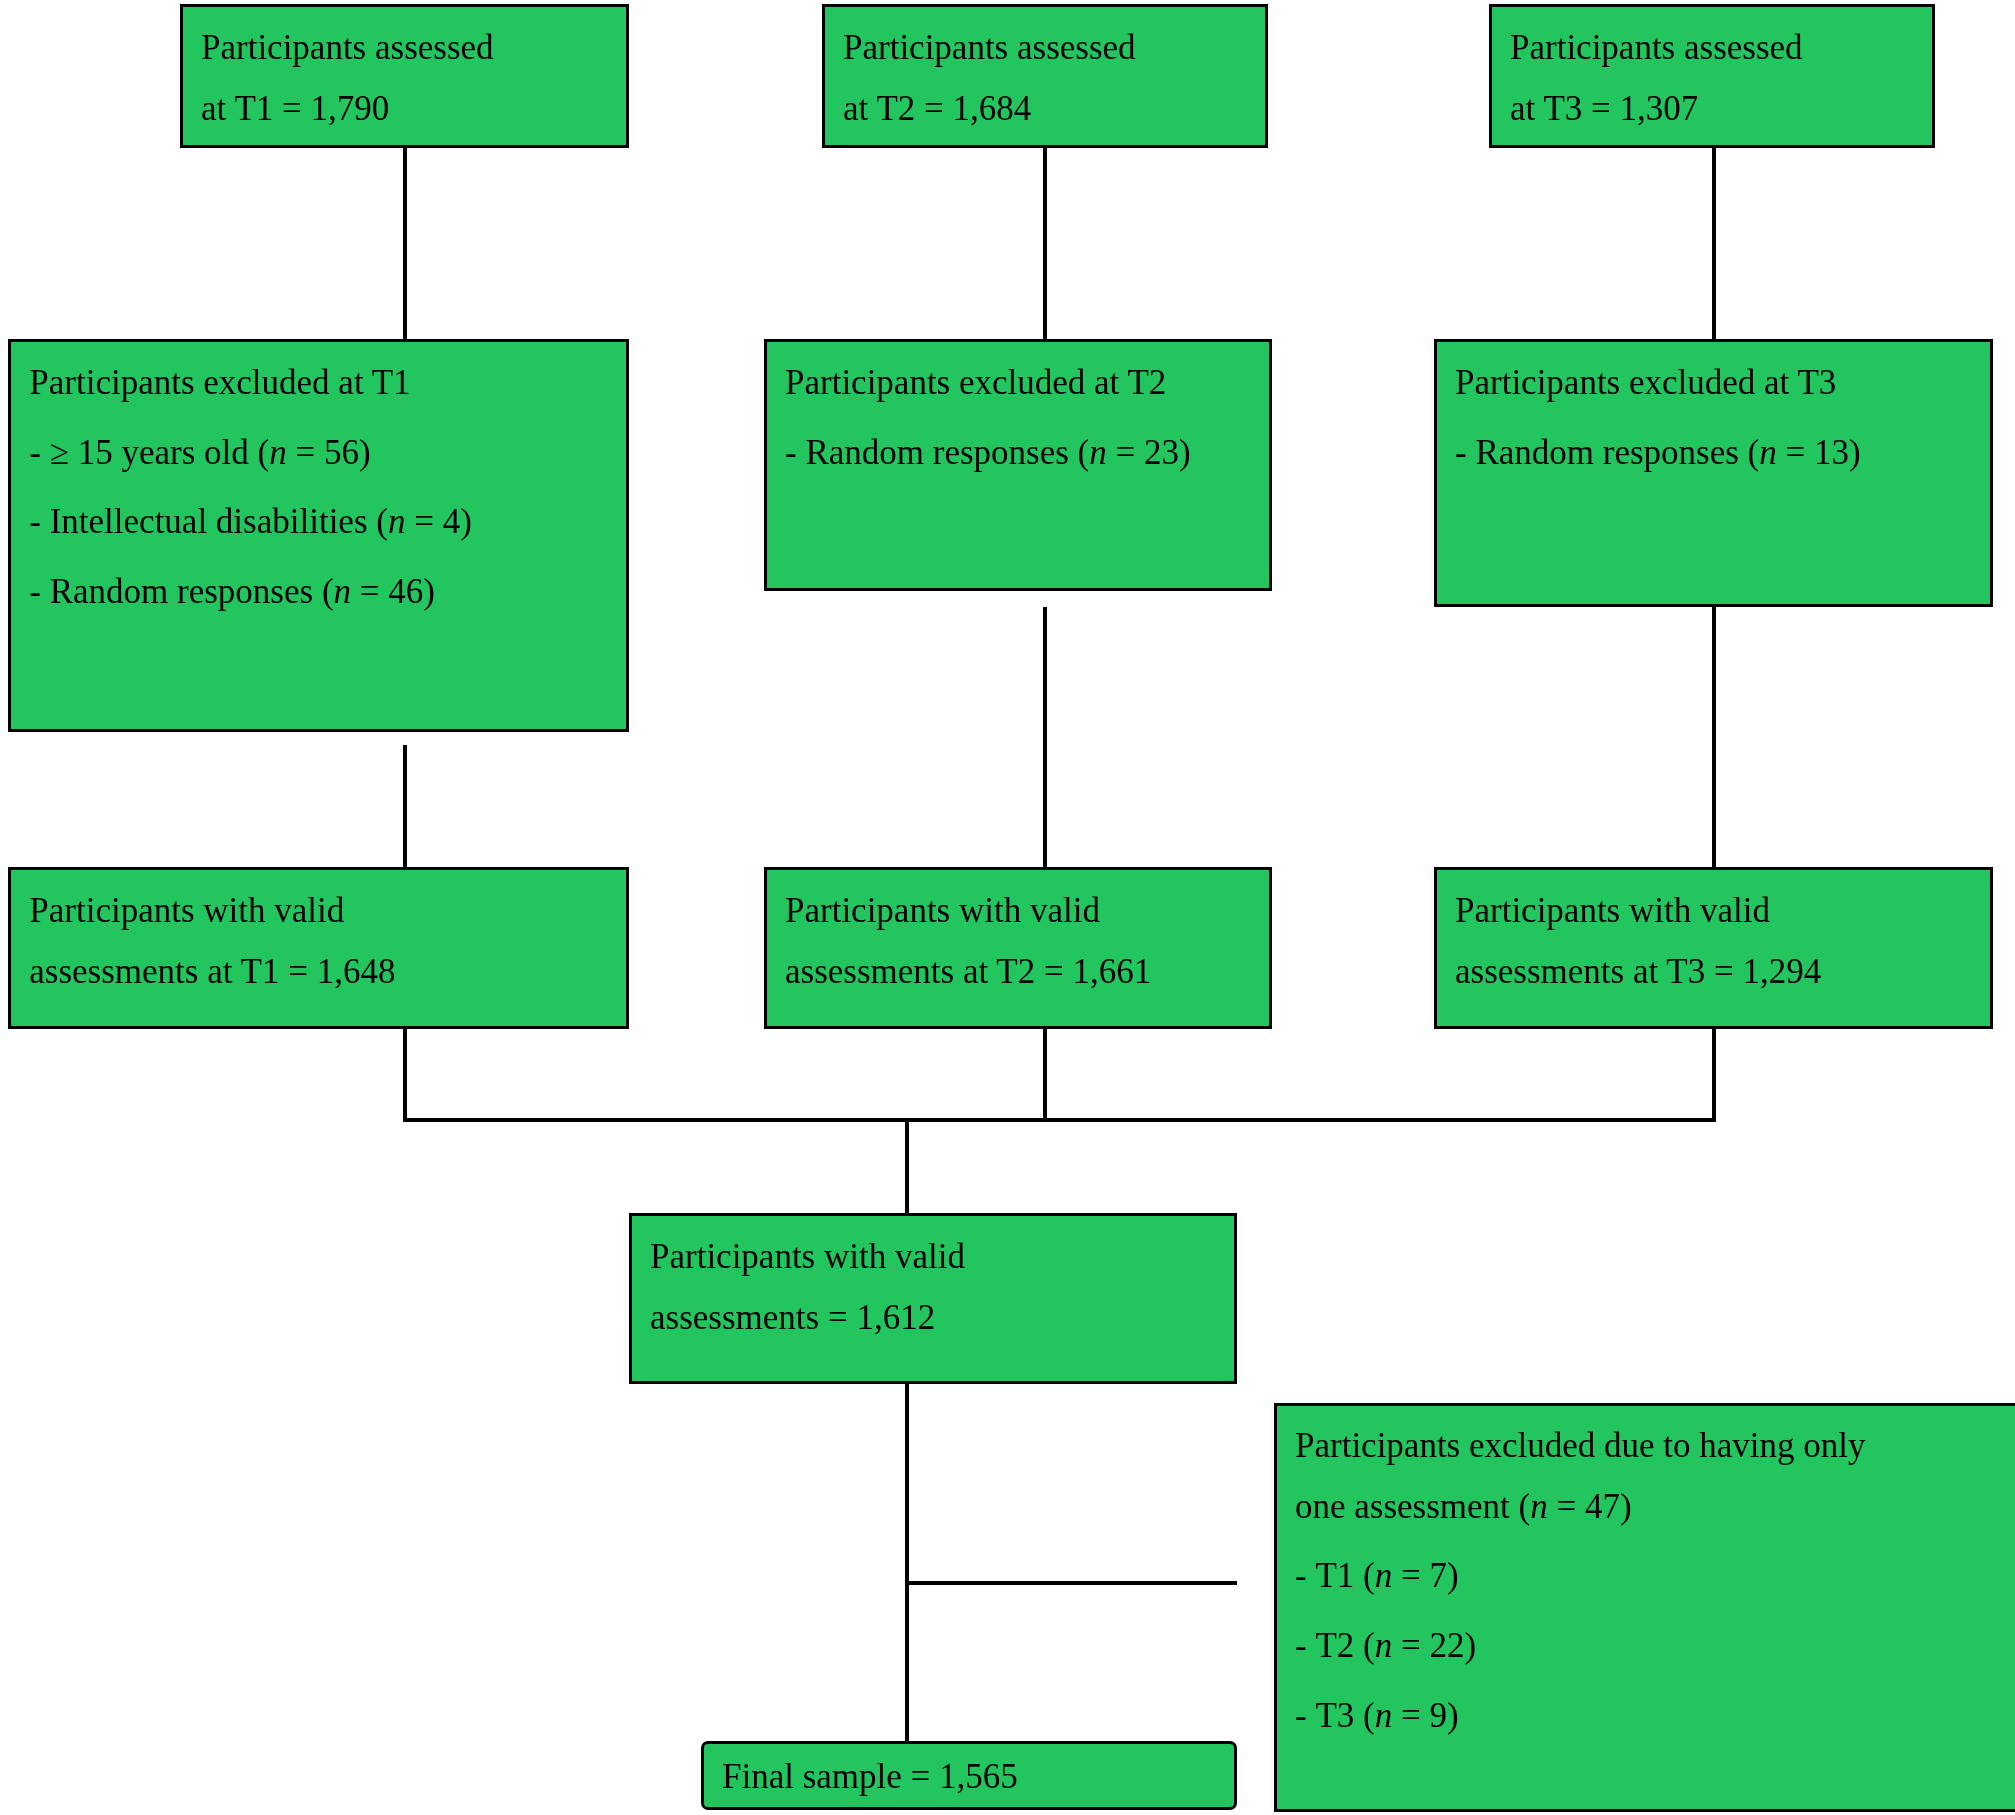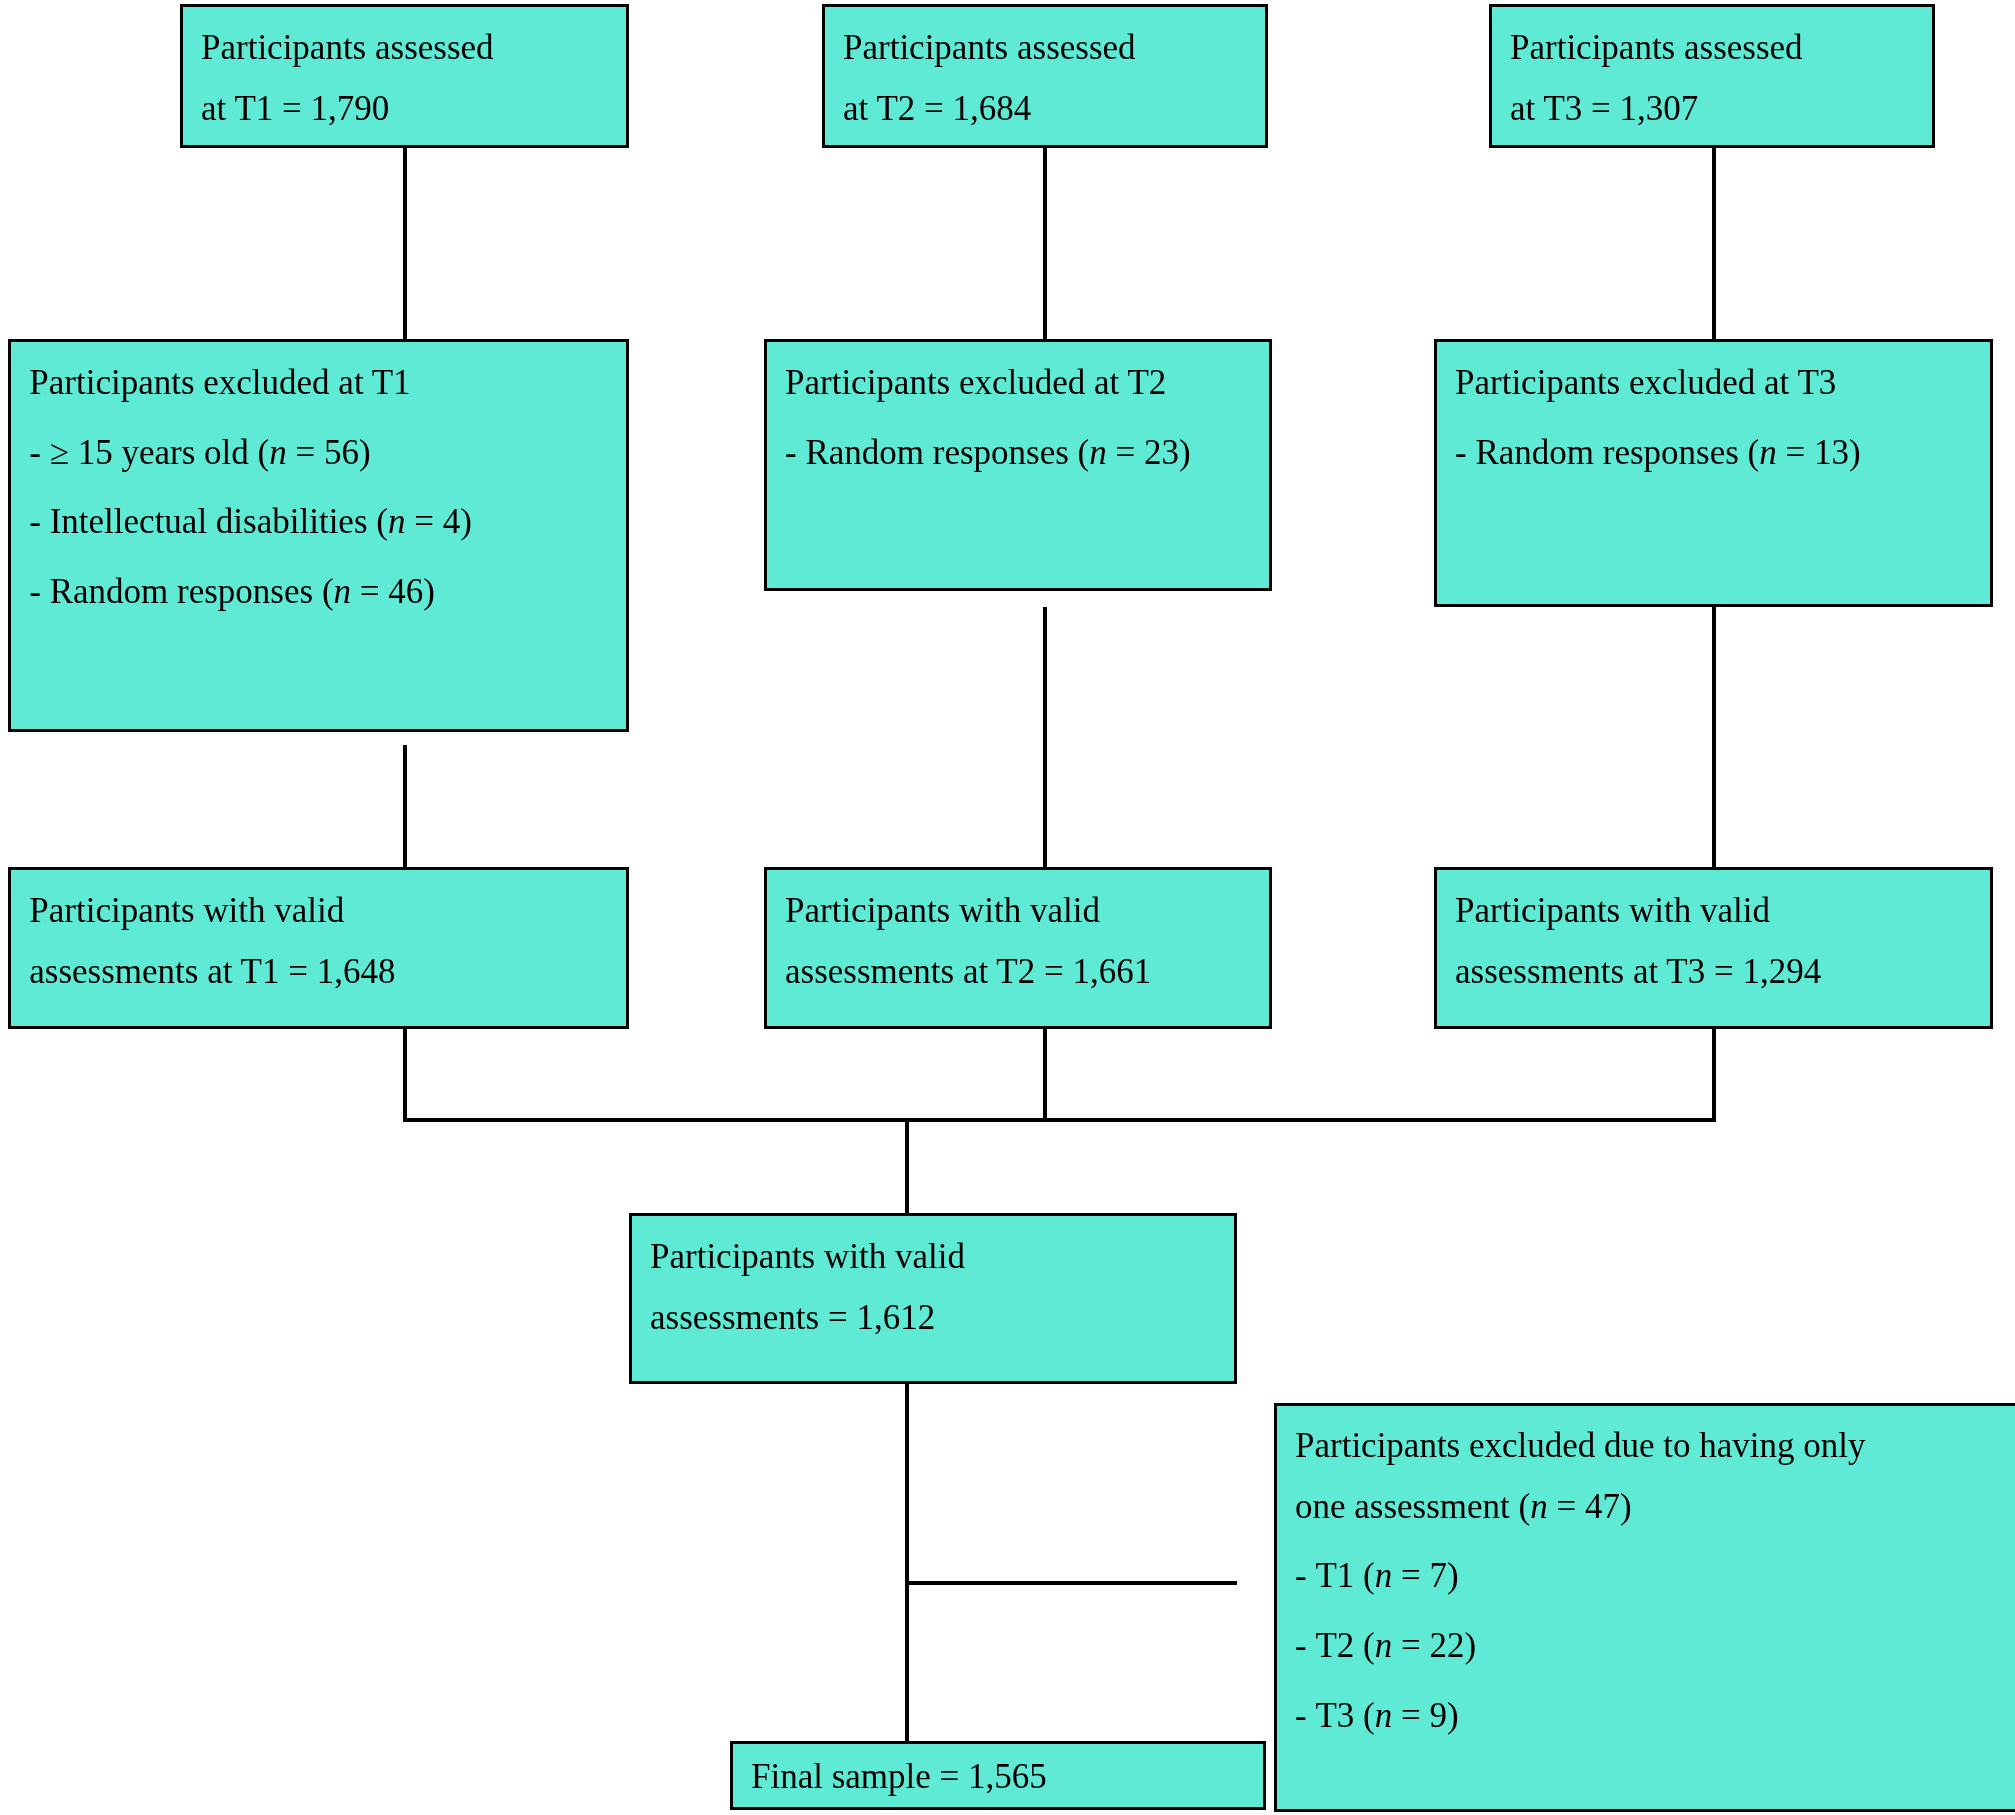--- a/index.html
+++ b/index.html
@@ -12,21 +12,21 @@
     width: 2015px;
     height: 1815px;
     background: #ffffff;
     font-family: "Liberation Serif", "DejaVu Serif", serif;
     overflow: hidden;
   }
   .node {
     position: absolute;
     box-sizing: border-box;
     border: 3.5px solid #000000;
-    background: #5eead4;
+    background: #22c55e;
     z-index: 5;
   }
   .node-inner {
     position: absolute;
     left: 18px;
     right: 12.4px;
     top: 18px;
   }
   .ln {
     display: block;
@@ -161,20 +161,20 @@
   <div class="node" style="left:1274px; top:1403px; width:777px; height:409px;">
     <div class="node-inner" style="left:18px; right:7px; top:16.6px;">
       <span class="ln">Participants excluded due to having only</span>
       <span class="ln gap-sm"><span>one assessment</span>&nbsp;<span>(</span><span class="ital">n</span>&nbsp;<span>= 47)</span></span>
       <span class="ln gap"><span>-</span>&nbsp;<span>T1</span>&nbsp;<span>(</span><span class="ital">n</span>&nbsp;<span>= 7)</span></span>
       <span class="ln gap"><span>-</span>&nbsp;<span>T2</span>&nbsp;<span>(</span><span class="ital">n</span>&nbsp;<span>= 22)</span></span>
       <span class="ln gap"><span>-</span>&nbsp;<span>T3</span>&nbsp;<span>(</span><span class="ital">n</span>&nbsp;<span>= 9)</span></span>
     </div>
   </div>
 
-  <div class="node" style="left:730px; top:1741px; width:536px; height:69px;">
+  <div class="node" style="left:701px; top:1741px; width:536px; height:69px;border-radius:7px;">
     <div class="node-inner" style="top:9.7px;">
       <span class="ln">Final sample = 1,565</span>
     </div>
   </div>
 
 </div>
 
 
 </body></html>

